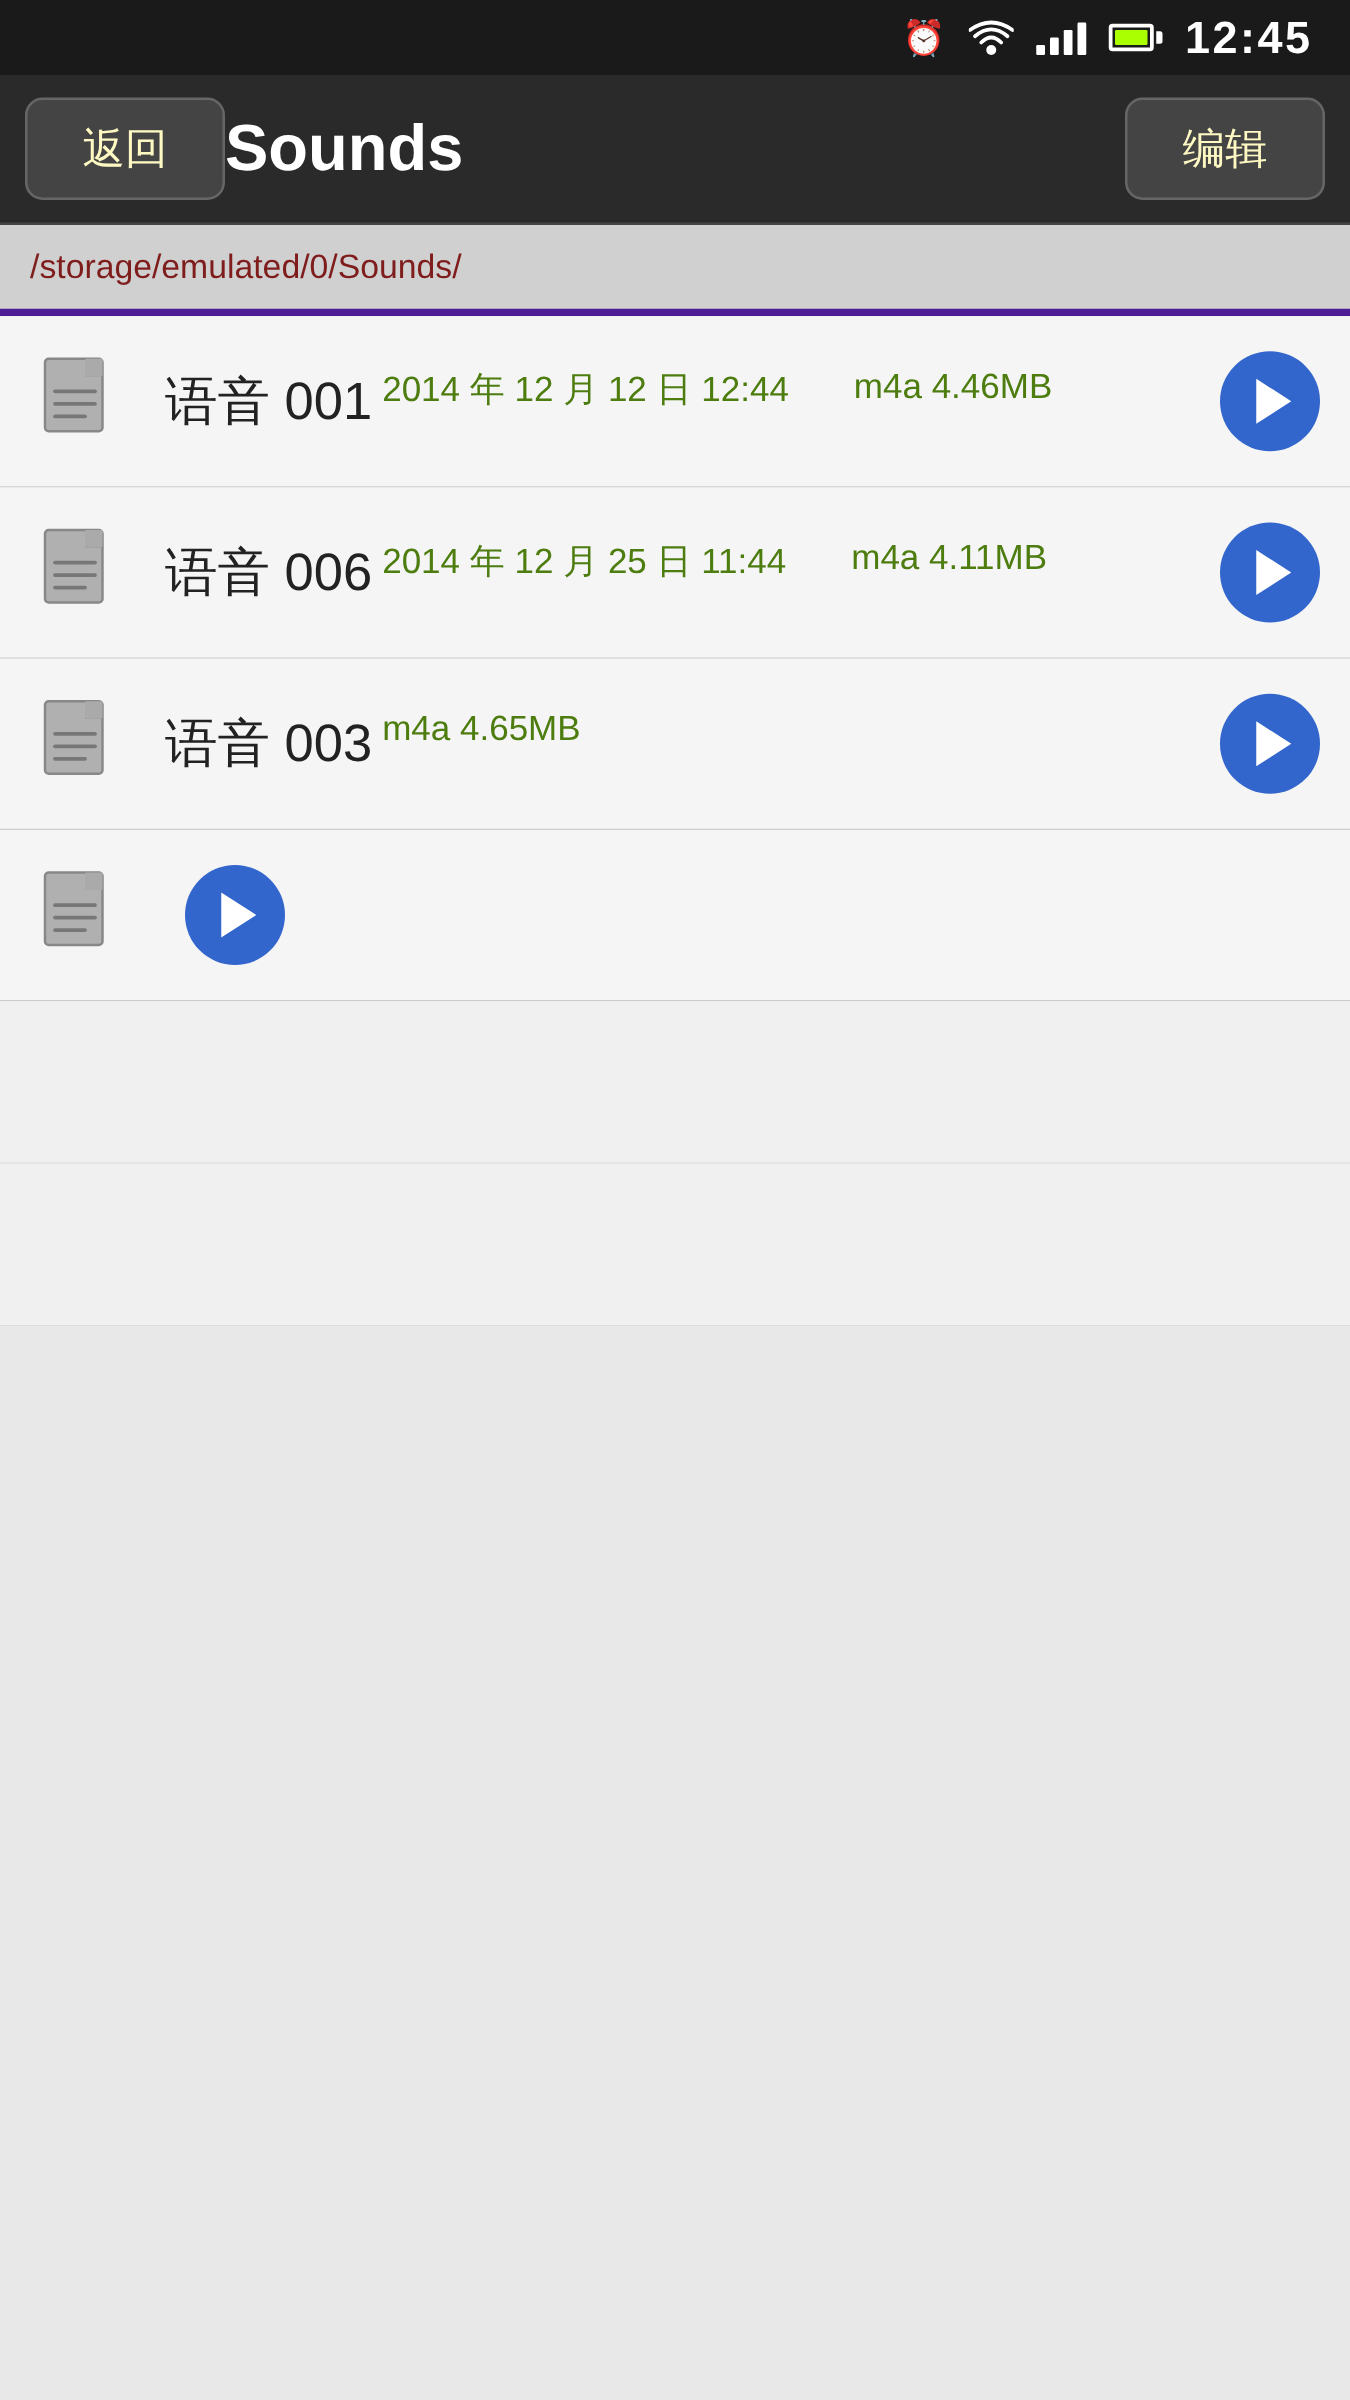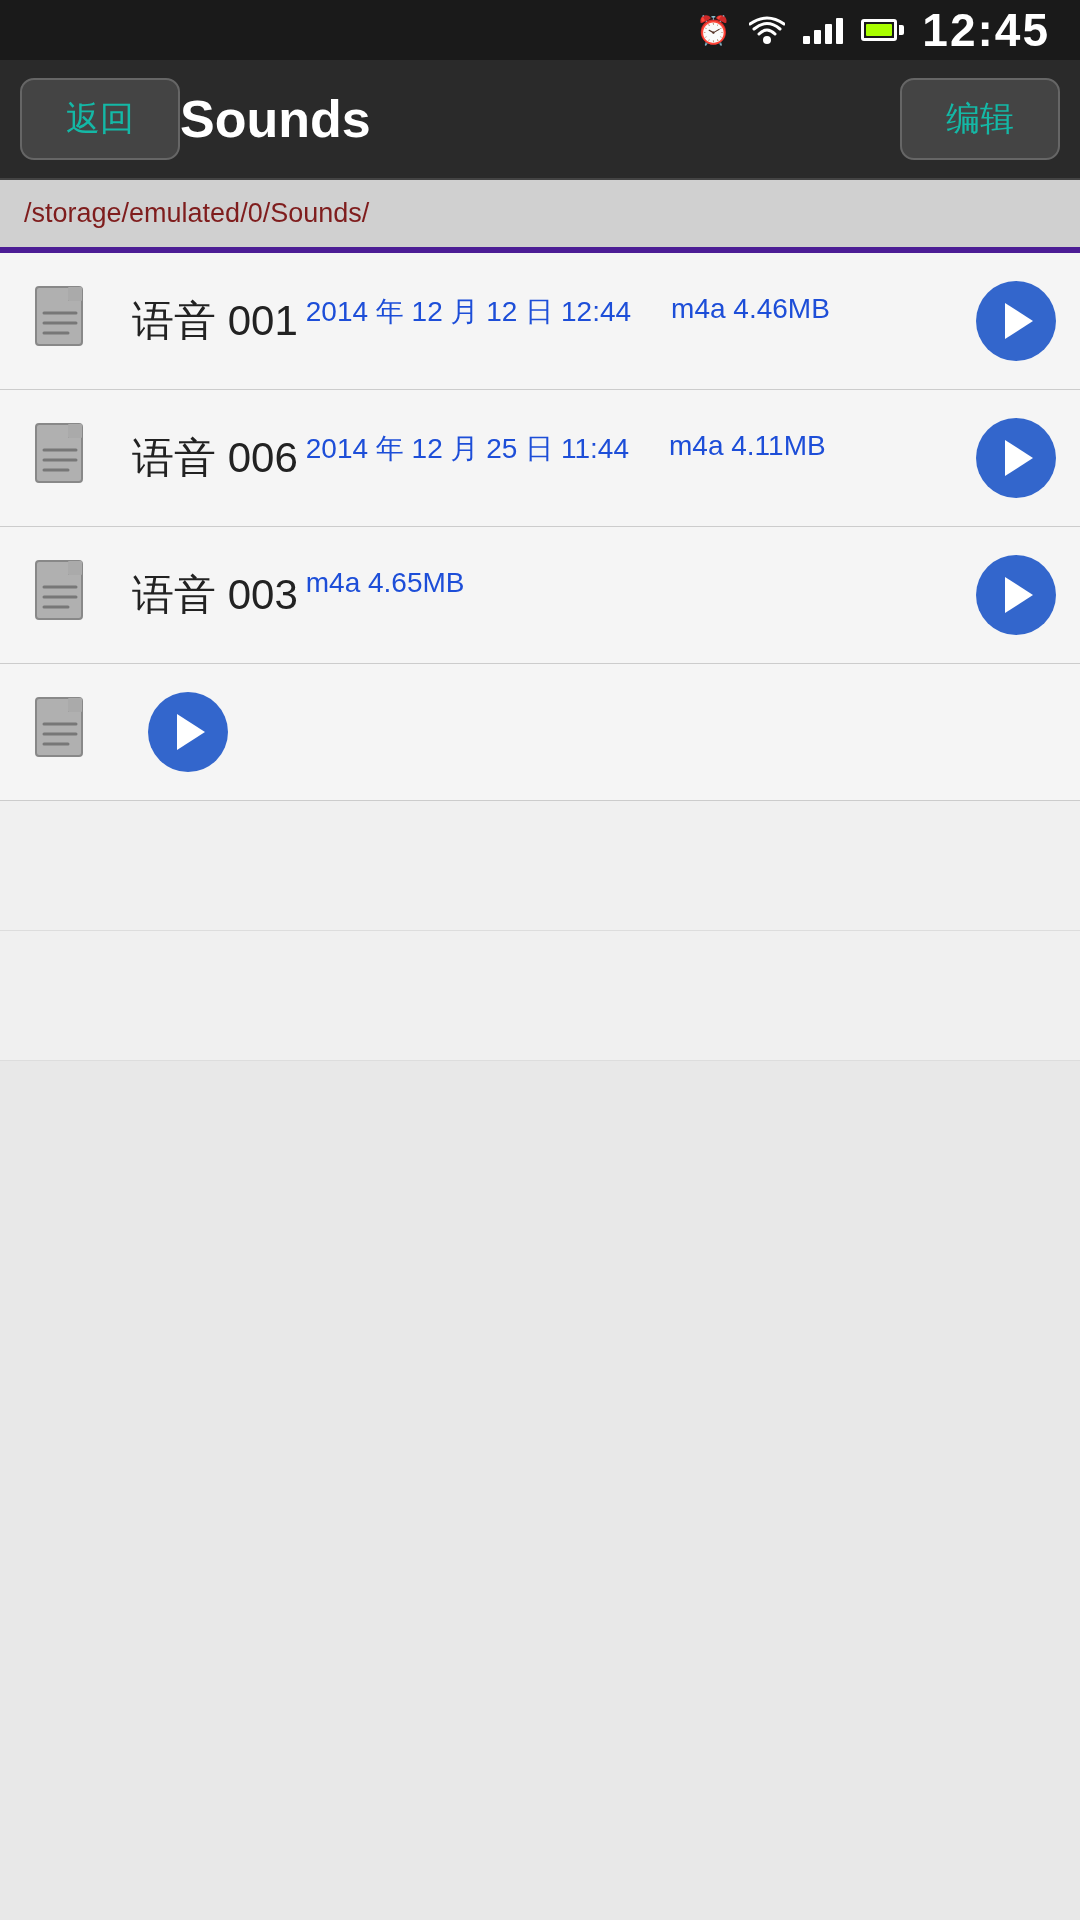--- a/index.html
+++ b/index.html
@@ -25,21 +25,21 @@
       gap: 18px;
     }
 
     .status-icon {
       color: white;
       font-size: 28px;
     }
 
     .status-time {
       color: white;
-      font-size: 46px;
+      font-size: 36px;
       font-weight: bold;
       letter-spacing: 2px;
     }
 
     .signal-bars {
       display: flex;
       align-items: flex-end;
       gap: 4px;
       height: 28px;
     }
@@ -87,21 +87,21 @@
       align-items: center;
       justify-content: space-between;
       padding: 0 20px;
       border-bottom: 2px solid #444;
     }
 
     .nav-btn {
       background: #444;
       border: 2px solid #666;
       border-radius: 14px;
-      color: #14b8a6;
+      color: #fef9c3;
       font-size: 34px;
       padding: 16px 40px;
       cursor: pointer;
       min-width: 160px;
       text-align: center;
     }
 
     .nav-title {
       color: white;
       font-size: 52px;
@@ -157,23 +157,23 @@
     }
 
     .file-name {
       font-size: 42px;
       color: #222;
       font-weight: 400;
     }
 
     .file-meta {
       font-size: 28px;
-      color: #1d4ed8;
-      display: flex;
-      gap: 40px;
+      color: #4d7c0f;
+      display: flex;
+      gap: 52px;
     }
 
     .file-arrow {
       width: 80px;
       height: 80px;
       background: #3366cc;
       border-radius: 50%;
       display: flex;
       align-items: center;
       justify-content: center;

